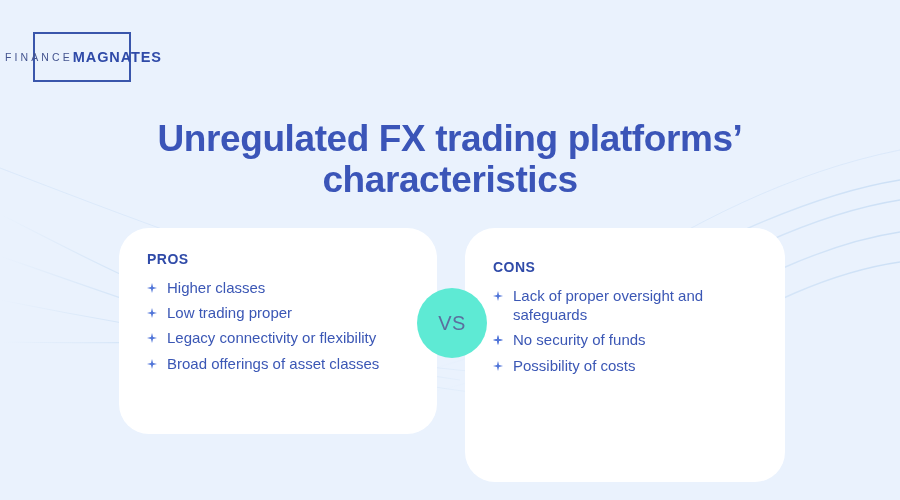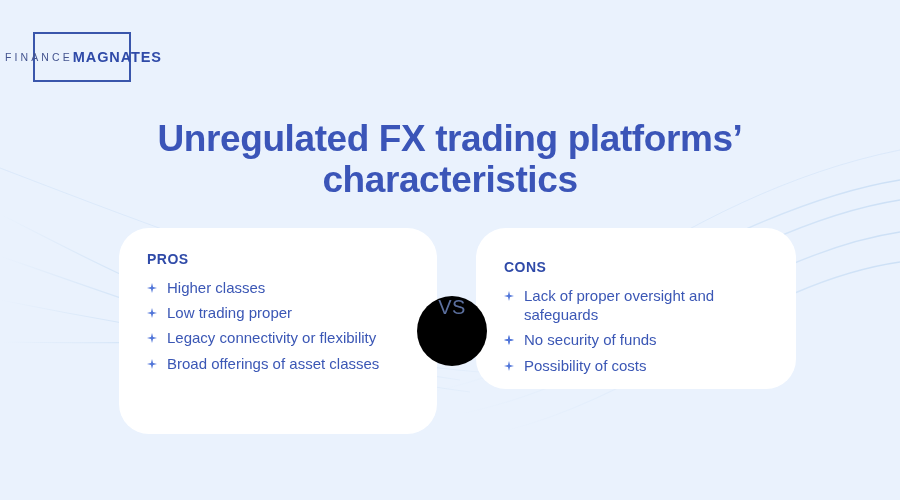--- a/index.html
+++ b/index.html
@@ -86,24 +86,24 @@
     border-radius: 30px;
     box-sizing: border-box;
   }
   #card-pros {
     left: 119px;
     top: 228px;
     width: 318px;
     height: 206px;
   }
   #card-cons {
-    left: 476px;
+    left: 465px;
     top: 228px;
     width: 320px;
-    height: 161px;
+    height: 254px;
   }
 
   .card-inner {
     position: absolute;
     left: 28px;
     right: 18px;
   }
   #card-pros .card-inner { top: 23px; }
   #card-cons .card-inner { top: 31px; }
 
@@ -137,27 +137,27 @@
     top: 5px;
     width: 10px;
     height: 10px;
     display: block;
   }
 
   
   #vs-badge {
     position: absolute;
     left: 417px;
-    top: 296px;
+    top: 288px;
     width: 70px;
     height: 70px;
     border-radius: 50%;
-    background: #000000;
+    background: #5eead4;
     display: flex;
-    align-items: flex-start;
+    align-items: center;
     justify-content: center;
     z-index: 5;
   }
   #vs-badge .vs-text {
     font-size: 20px;
     color: #5b6f9e;
     font-weight: 400;
     letter-spacing: 0.5px;
   }
 </style>

